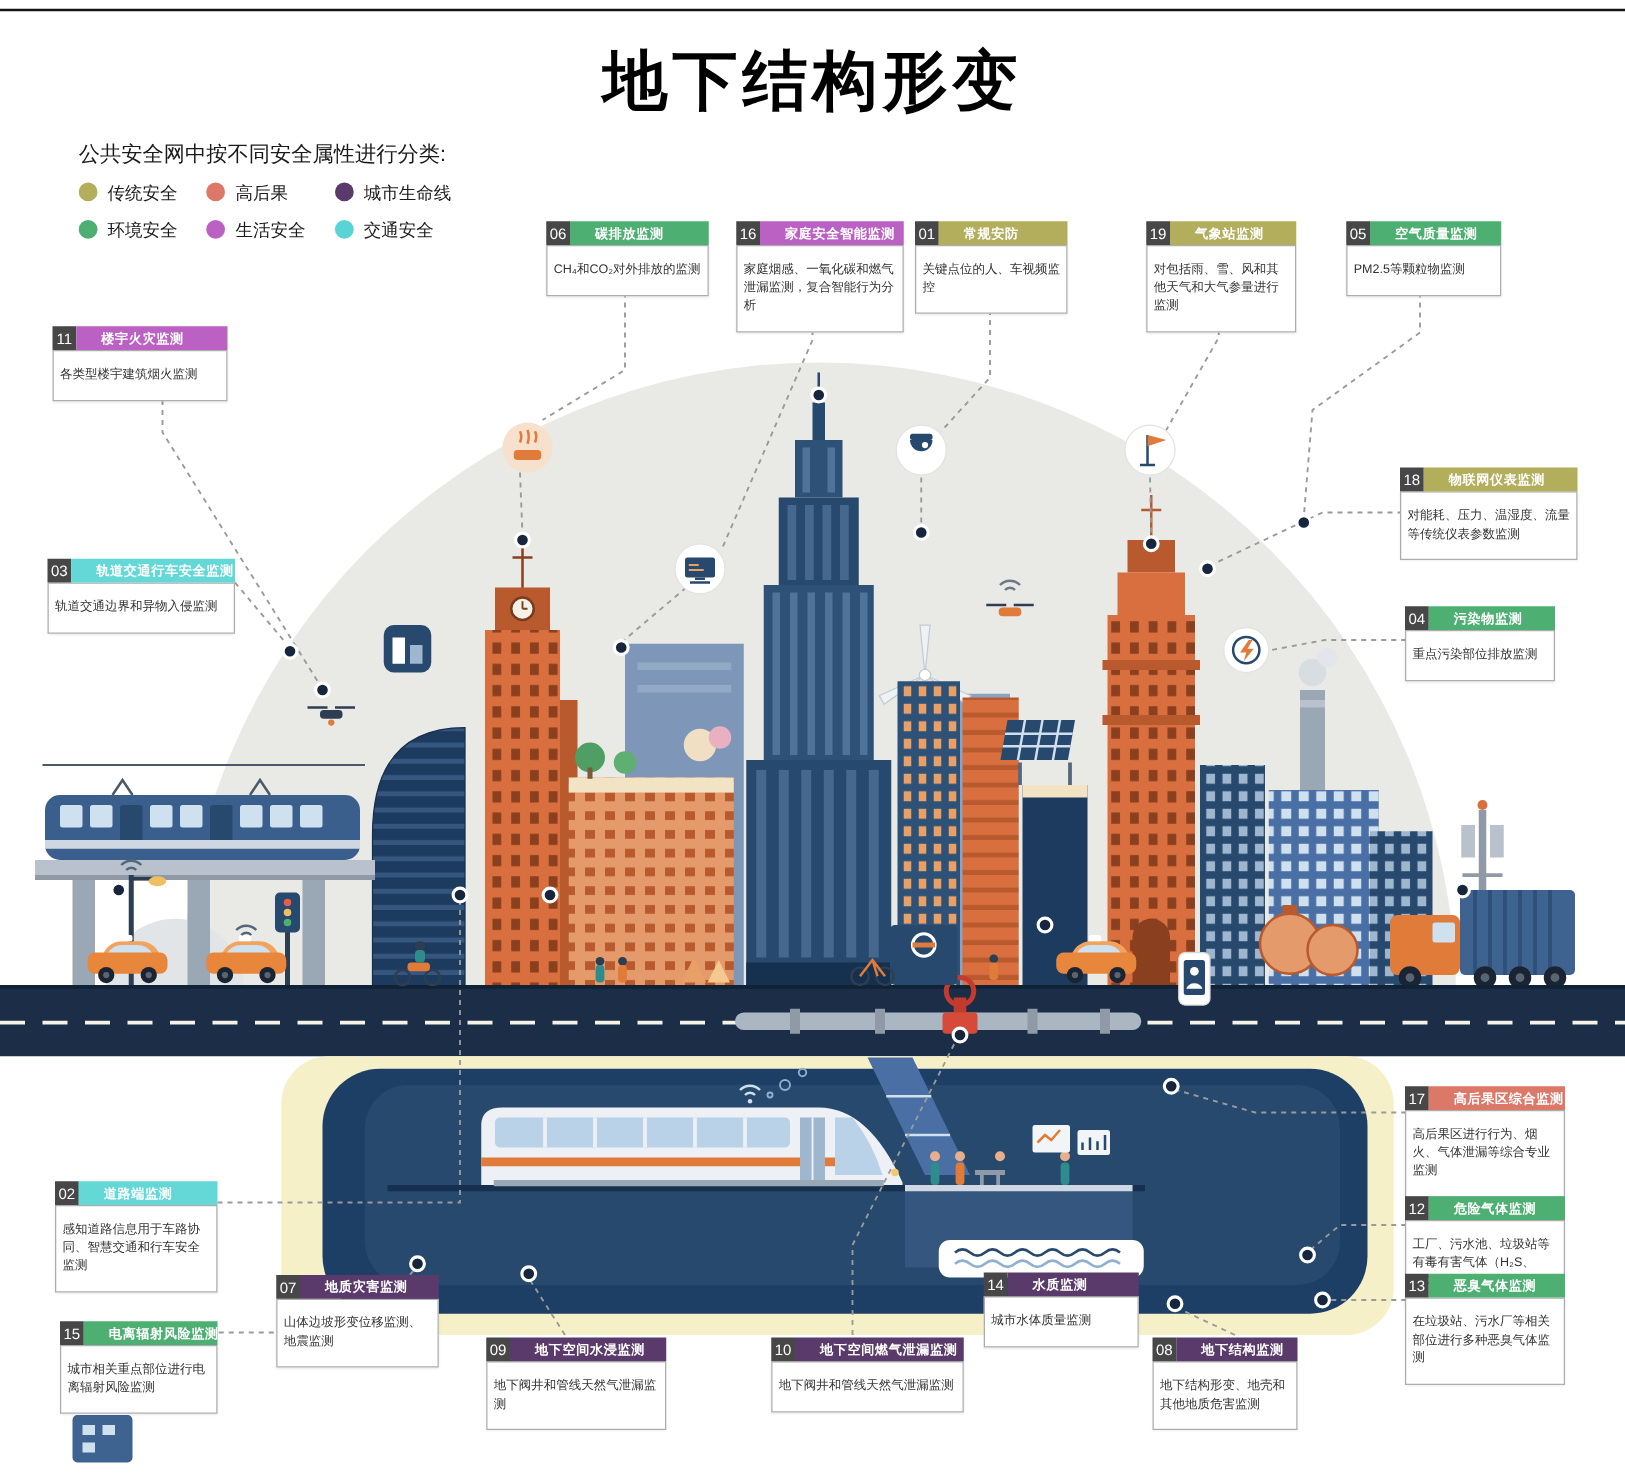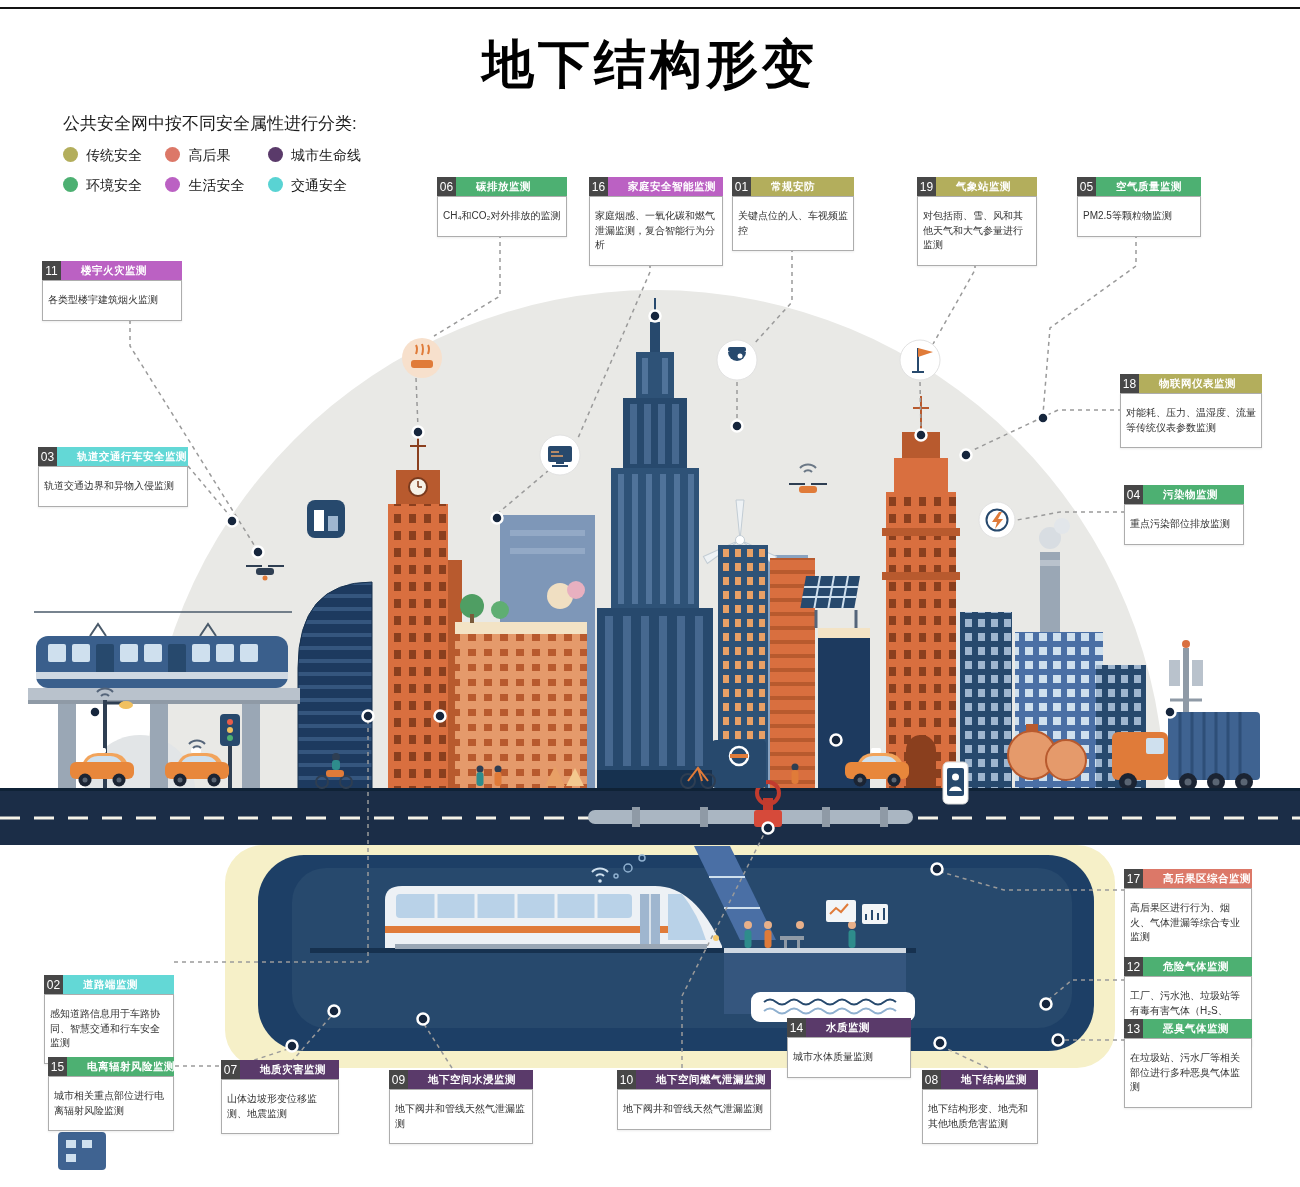--- a/index.html
+++ b/index.html
@@ -548,21 +548,21 @@
       </div>
     <div class="c-body">重点污染部位排放监测</div>
   </div>
   <div class="callout cat-high" style="left:1124px;top:869px;width:128px">
     <div class="c-head">
         <span class="c-num">17</span>
         <span class="c-title">高后果区综合监测</span>
       </div>
     <div class="c-body">高后果区进行行为、烟火、气体泄漏等综合专业监测</div>
   </div>
-  <div class="callout cat-traffic" style="left:44px;top:975px;width:130px">
+  <div class="callout cat-traffic" style="left:44px;top:945px;width:130px">
     <div class="c-head">
         <span class="c-num">02</span>
         <span class="c-title">道路端监测</span>
       </div>
     <div class="c-body">感知道路信息用于车路协同、智慧交通和行车安全监测</div>
   </div>
   <div class="callout cat-env" style="left:1124px;top:957px;width:128px">
     <div class="c-head">
         <span class="c-num">12</span>
         <span class="c-title">危险气体监测</span>
@@ -576,21 +576,21 @@
       </div>
     <div class="c-body">在垃圾站、污水厂等相关部位进行多种恶臭气体监测</div>
   </div>
   <div class="callout cat-env" style="left:48px;top:1057px;width:126px">
     <div class="c-head">
         <span class="c-num">15</span>
         <span class="c-title">电离辐射风险监测</span>
       </div>
     <div class="c-body">城市相关重点部位进行电离辐射风险监测</div>
   </div>
-  <div class="callout cat-lifeline" style="left:221px;top:1060px;width:118px">
+  <div class="callout cat-lifeline" style="left:221px;top:1020px;width:130px">
     <div class="c-head">
         <span class="c-num">07</span>
         <span class="c-title">地质灾害监测</span>
       </div>
     <div class="c-body">山体边坡形变位移监测、地震监测</div>
   </div>
   <div class="callout cat-lifeline" style="left:389px;top:1070px;width:144px">
     <div class="c-head">
         <span class="c-num">09</span>
         <span class="c-title">地下空间水浸监测</span>

